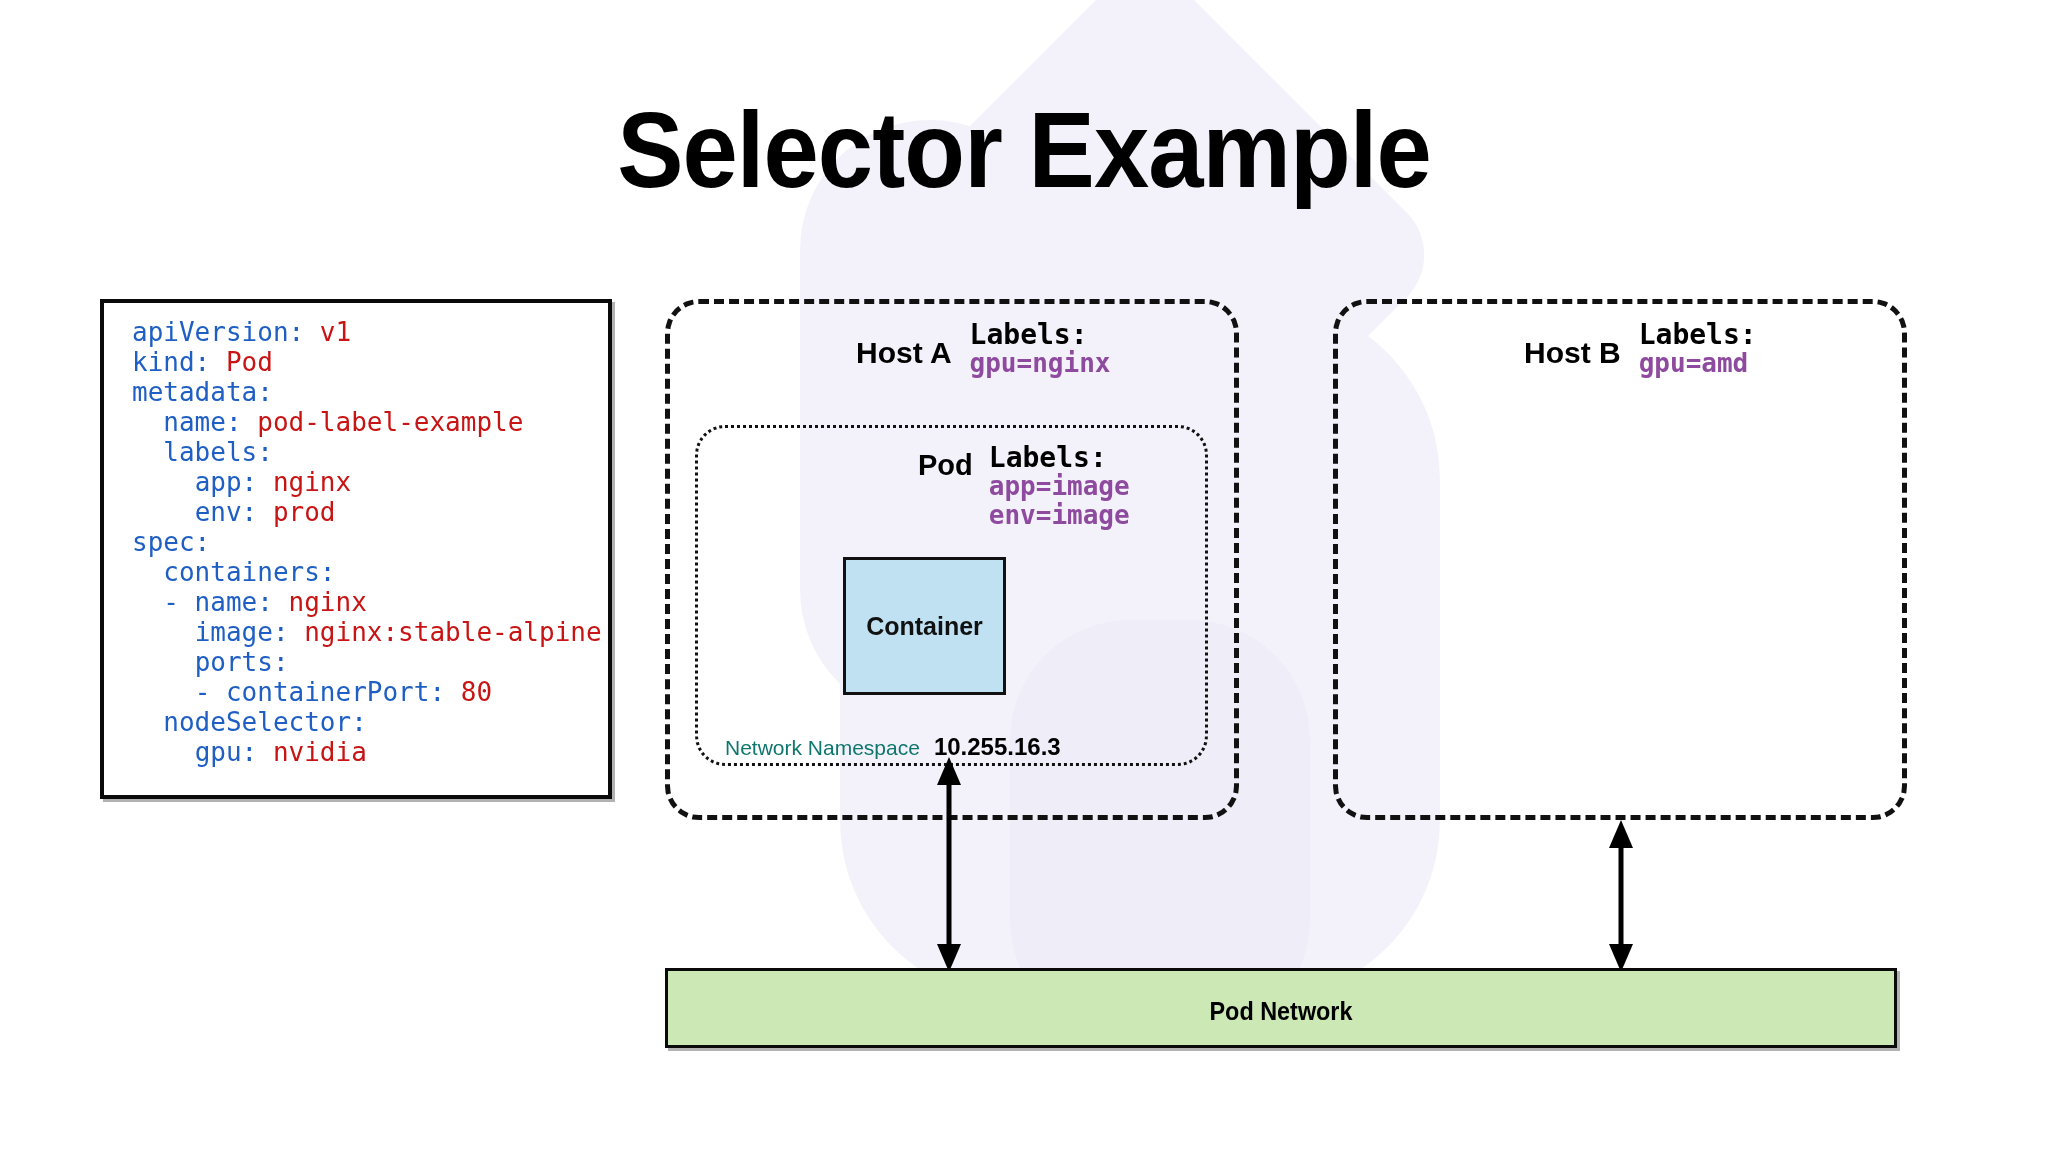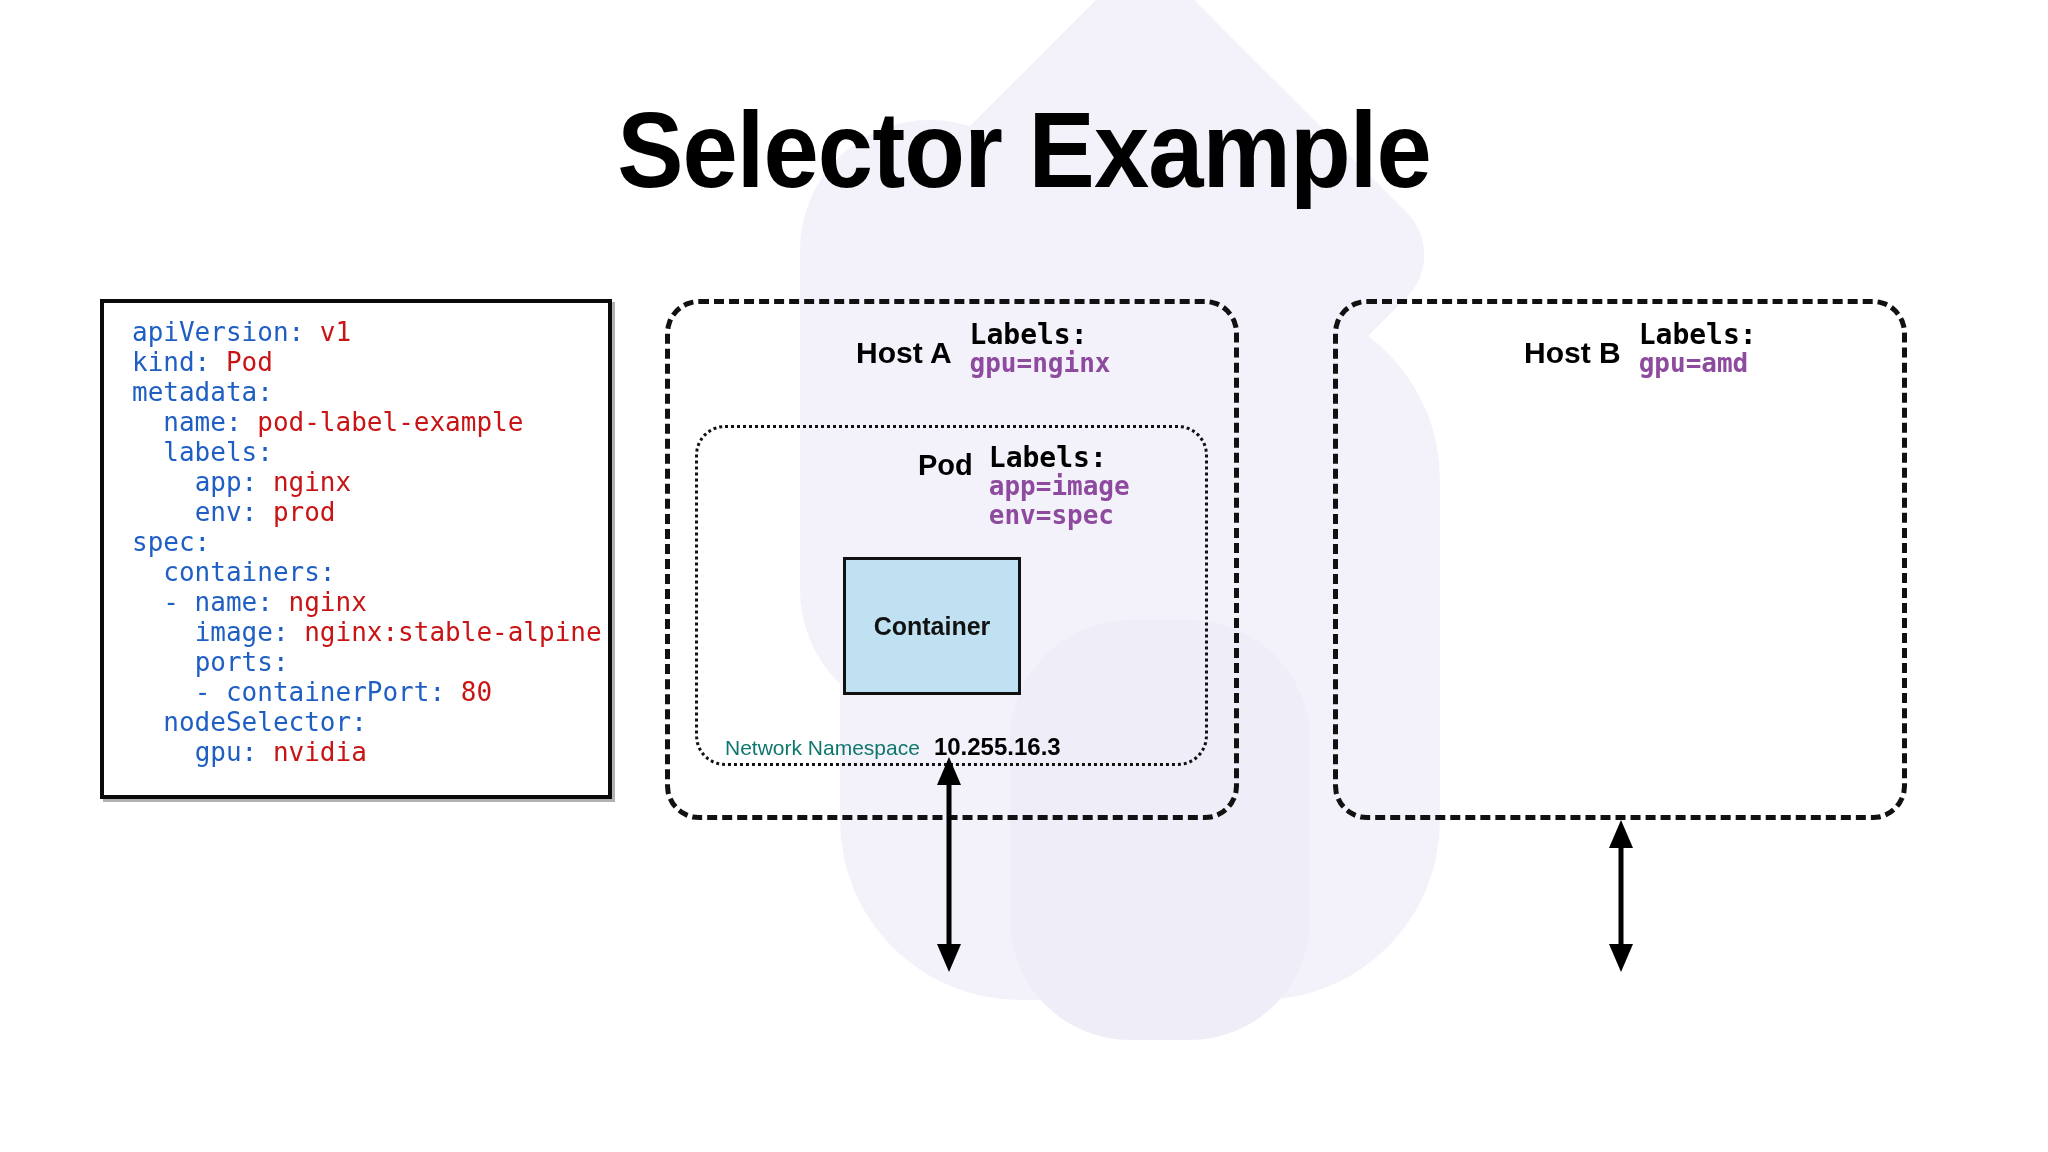--- a/index.html
+++ b/index.html
@@ -143,21 +143,21 @@
     font-size: 29px;
     color: #000000;
     padding-top: 6px;
     white-space: nowrap;
   }
 
   .container-box {
     position: absolute;
     left: 843px;
     top: 557px;
-    width: 178px;
+    width: 163px;
     height: 138px;
     background: #bfe1f2;
     border: 3px solid #111111;
     box-sizing: border-box;
   }
   .container-label {
     position: absolute;
     left: 0;
     top: 52px;
     width: 100%;
@@ -240,21 +240,21 @@
       </div>
     </div>
   </div>
 
   <div class="pod-box">
     <div class="pod-header">
       <div class="pod-name">Pod</div>
       <div class="labels-block">
         <div class="labels-title">Labels:</div>
         <div class="label-kv">app=image</div>
-        <div class="label-kv">env=spec</div>
+        <div class="label-kv">env=image</div>
       </div>
     </div>
   </div>
 
   <div class="container-box">
     <div class="container-label">Container</div>
   </div>
 
   <div class="netns-row">
     <div class="netns-label">Network Namespace</div>
@@ -280,14 +280,17 @@
   </div>
 
   <div class="arrow" id="arrow-b">
     <svg width="34" height="152" viewBox="0 0 34 152" xmlns="http://www.w3.org/2000/svg">
       <line x1="17" y1="16" x2="17" y2="136" stroke="#000000" stroke-width="5"></line>
       <polygon points="17,0 29,28 5,28" fill="#000000"></polygon>
       <polygon points="17,152 29,124 5,124" fill="#000000"></polygon>
     </svg>
   </div>
 
+  <div class="pod-network">
+    <div class="pod-network-label">Pod Network</div>
+  </div>
 
 </div>
 
 </body></html>

